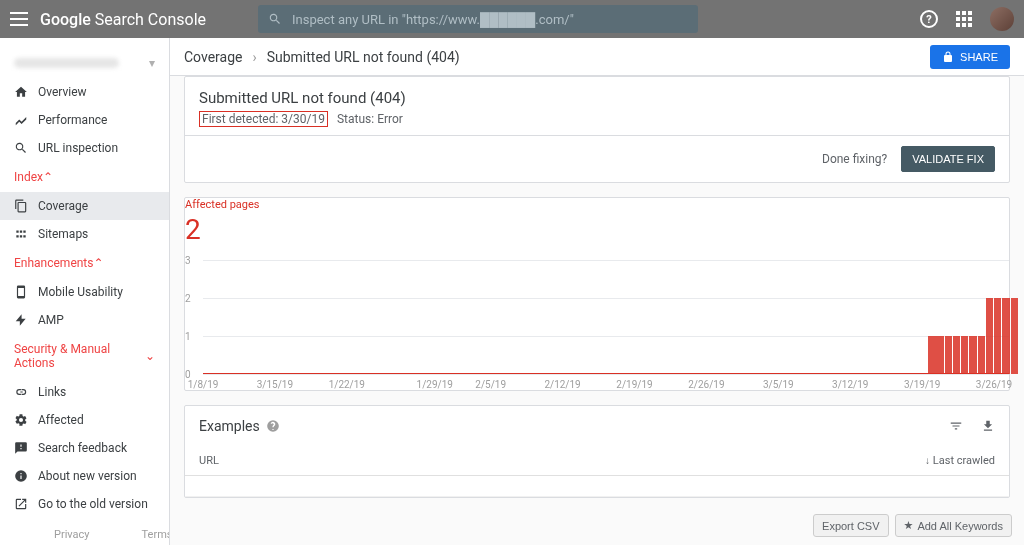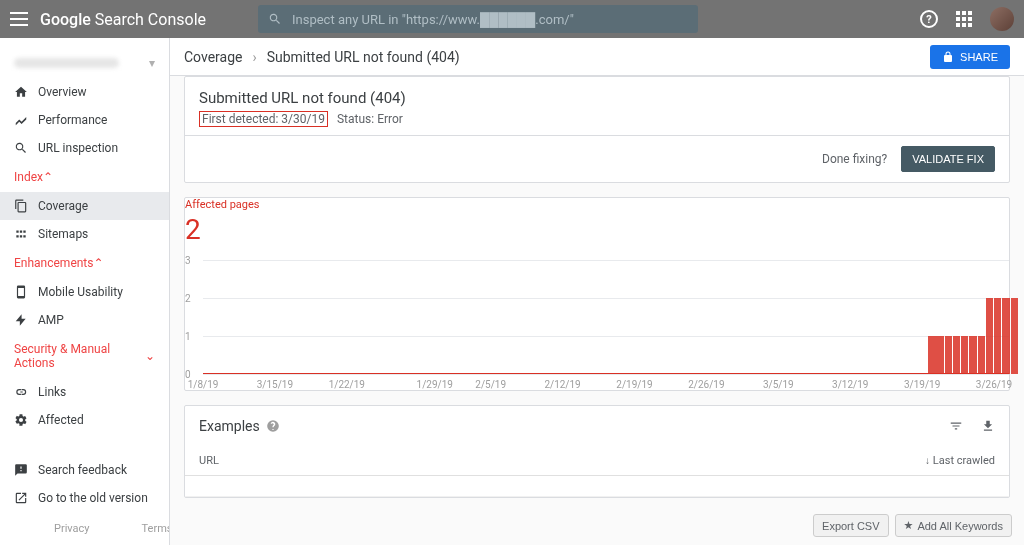--- a/index.html
+++ b/index.html
@@ -167,20 +167,26 @@
       </div>
     <div class="sidebar-bottom">
       <div class="nav-item">
           <span class="icon"><svg viewBox="0 0 24 24">
               <path d="M20 2H4a2 2 0 0 0-2 2v18l4-4h14a2 2 0 0 0 2-2V4a2 2 0 0 0-2-2zm-7 12h-2v-2h2v2zm0-4h-2V6h2v4z"></path>
             </svg></span>
           <span>Search feedback</span>
         </div>
       <div class="nav-item">
           <span class="icon"><svg viewBox="0 0 24 24">
+              <path d="M12 2a10 10 0 1 0 0 20 10 10 0 0 0 0-20zm1 15h-2v-6h2v6zm0-8h-2V7h2v2z"></path>
+            </svg></span>
+          <span>About new version</span>
+        </div>
+      <div class="nav-item">
+          <span class="icon"><svg viewBox="0 0 24 24">
               <path d="M19 19H5V5h7V3H5a2 2 0 0 0-2 2v14a2 2 0 0 0 2 2h14a2 2 0 0 0 2-2v-7h-2v7zM14 3v2h3.59l-9.83 9.83 1.41 1.41L19 6.41V10h2V3h-7z"></path>
             </svg></span>
           <span>Go to the old version</span>
         </div>
       <div class="footer-links"><span>Privacy</span><span>Terms</span></div>
     </div>
   </div>
 
   <div class="main">
     <div class="topbar">

